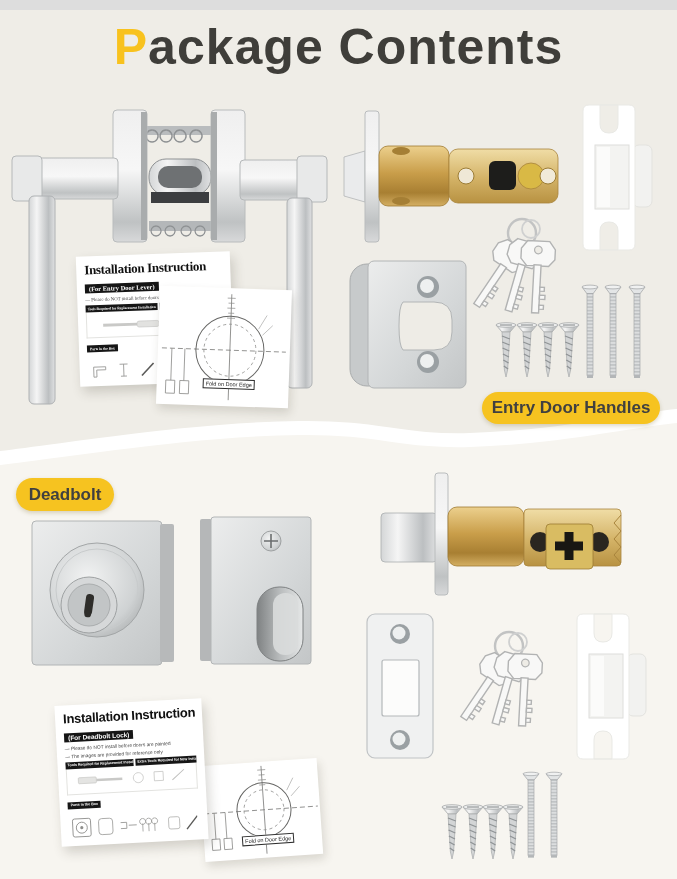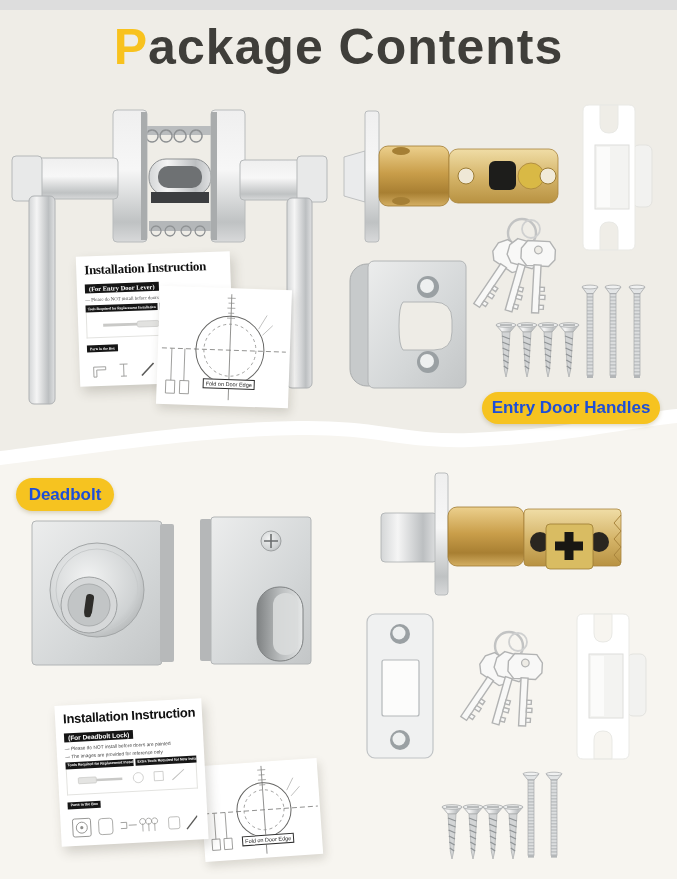--- a/index.html
+++ b/index.html
@@ -6,21 +6,21 @@
   #stage{position:relative;width:677px;height:879px;background:#f7f5f0;overflow:hidden;
          font-family:"Liberation Sans",sans-serif;margin-top:10px;}
   .bg-top{position:absolute;left:0;top:0;width:677px;height:458px;background:#efede7;}
   .wave{position:absolute;left:0;top:380px;}
   .parts{position:absolute;left:0;top:0;}
 
   .page-title{position:absolute;left:0;top:8px;width:100%;text-align:center;
     font-size:50px;font-weight:bold;color:#3f3e3a;letter-spacing:1px;}
   .page-title .accent{color:#f8c21e;}
 
-  .badge{position:absolute;background:#f6c320;color:#1d4ed8;font-weight:bold;
+  .badge{position:absolute;background:#f6c320;color:#404040;font-weight:bold;
     border-radius:17px;display:flex;align-items:center;justify-content:center;
     box-shadow:0 2px 4px rgba(120,100,30,.25);}
   .badge.entry{left:482px;top:382px;width:178px;height:32px;font-size:17px;}
   .badge.deadbolt{left:16px;top:468px;width:98px;height:33px;font-size:17px;}
 
   .sheet{position:absolute;background:#fff;box-shadow:3px 6px 12px rgba(60,55,40,.20);
     overflow:hidden;box-sizing:border-box;}
   .sheet-entry{left:78px;top:244px;width:154px;height:130px;transform:rotate(-2deg);padding:7px 8px 0;z-index:3;}
   .sheet-deadbolt{left:58px;top:692px;width:147px;height:141px;transform:rotate(-3deg);padding:7px 8px 0;z-index:4;}
   .sheet-title{font-size:13px;font-weight:bold;color:#101010;line-height:1.05;letter-spacing:-0.3px;white-space:nowrap;}

